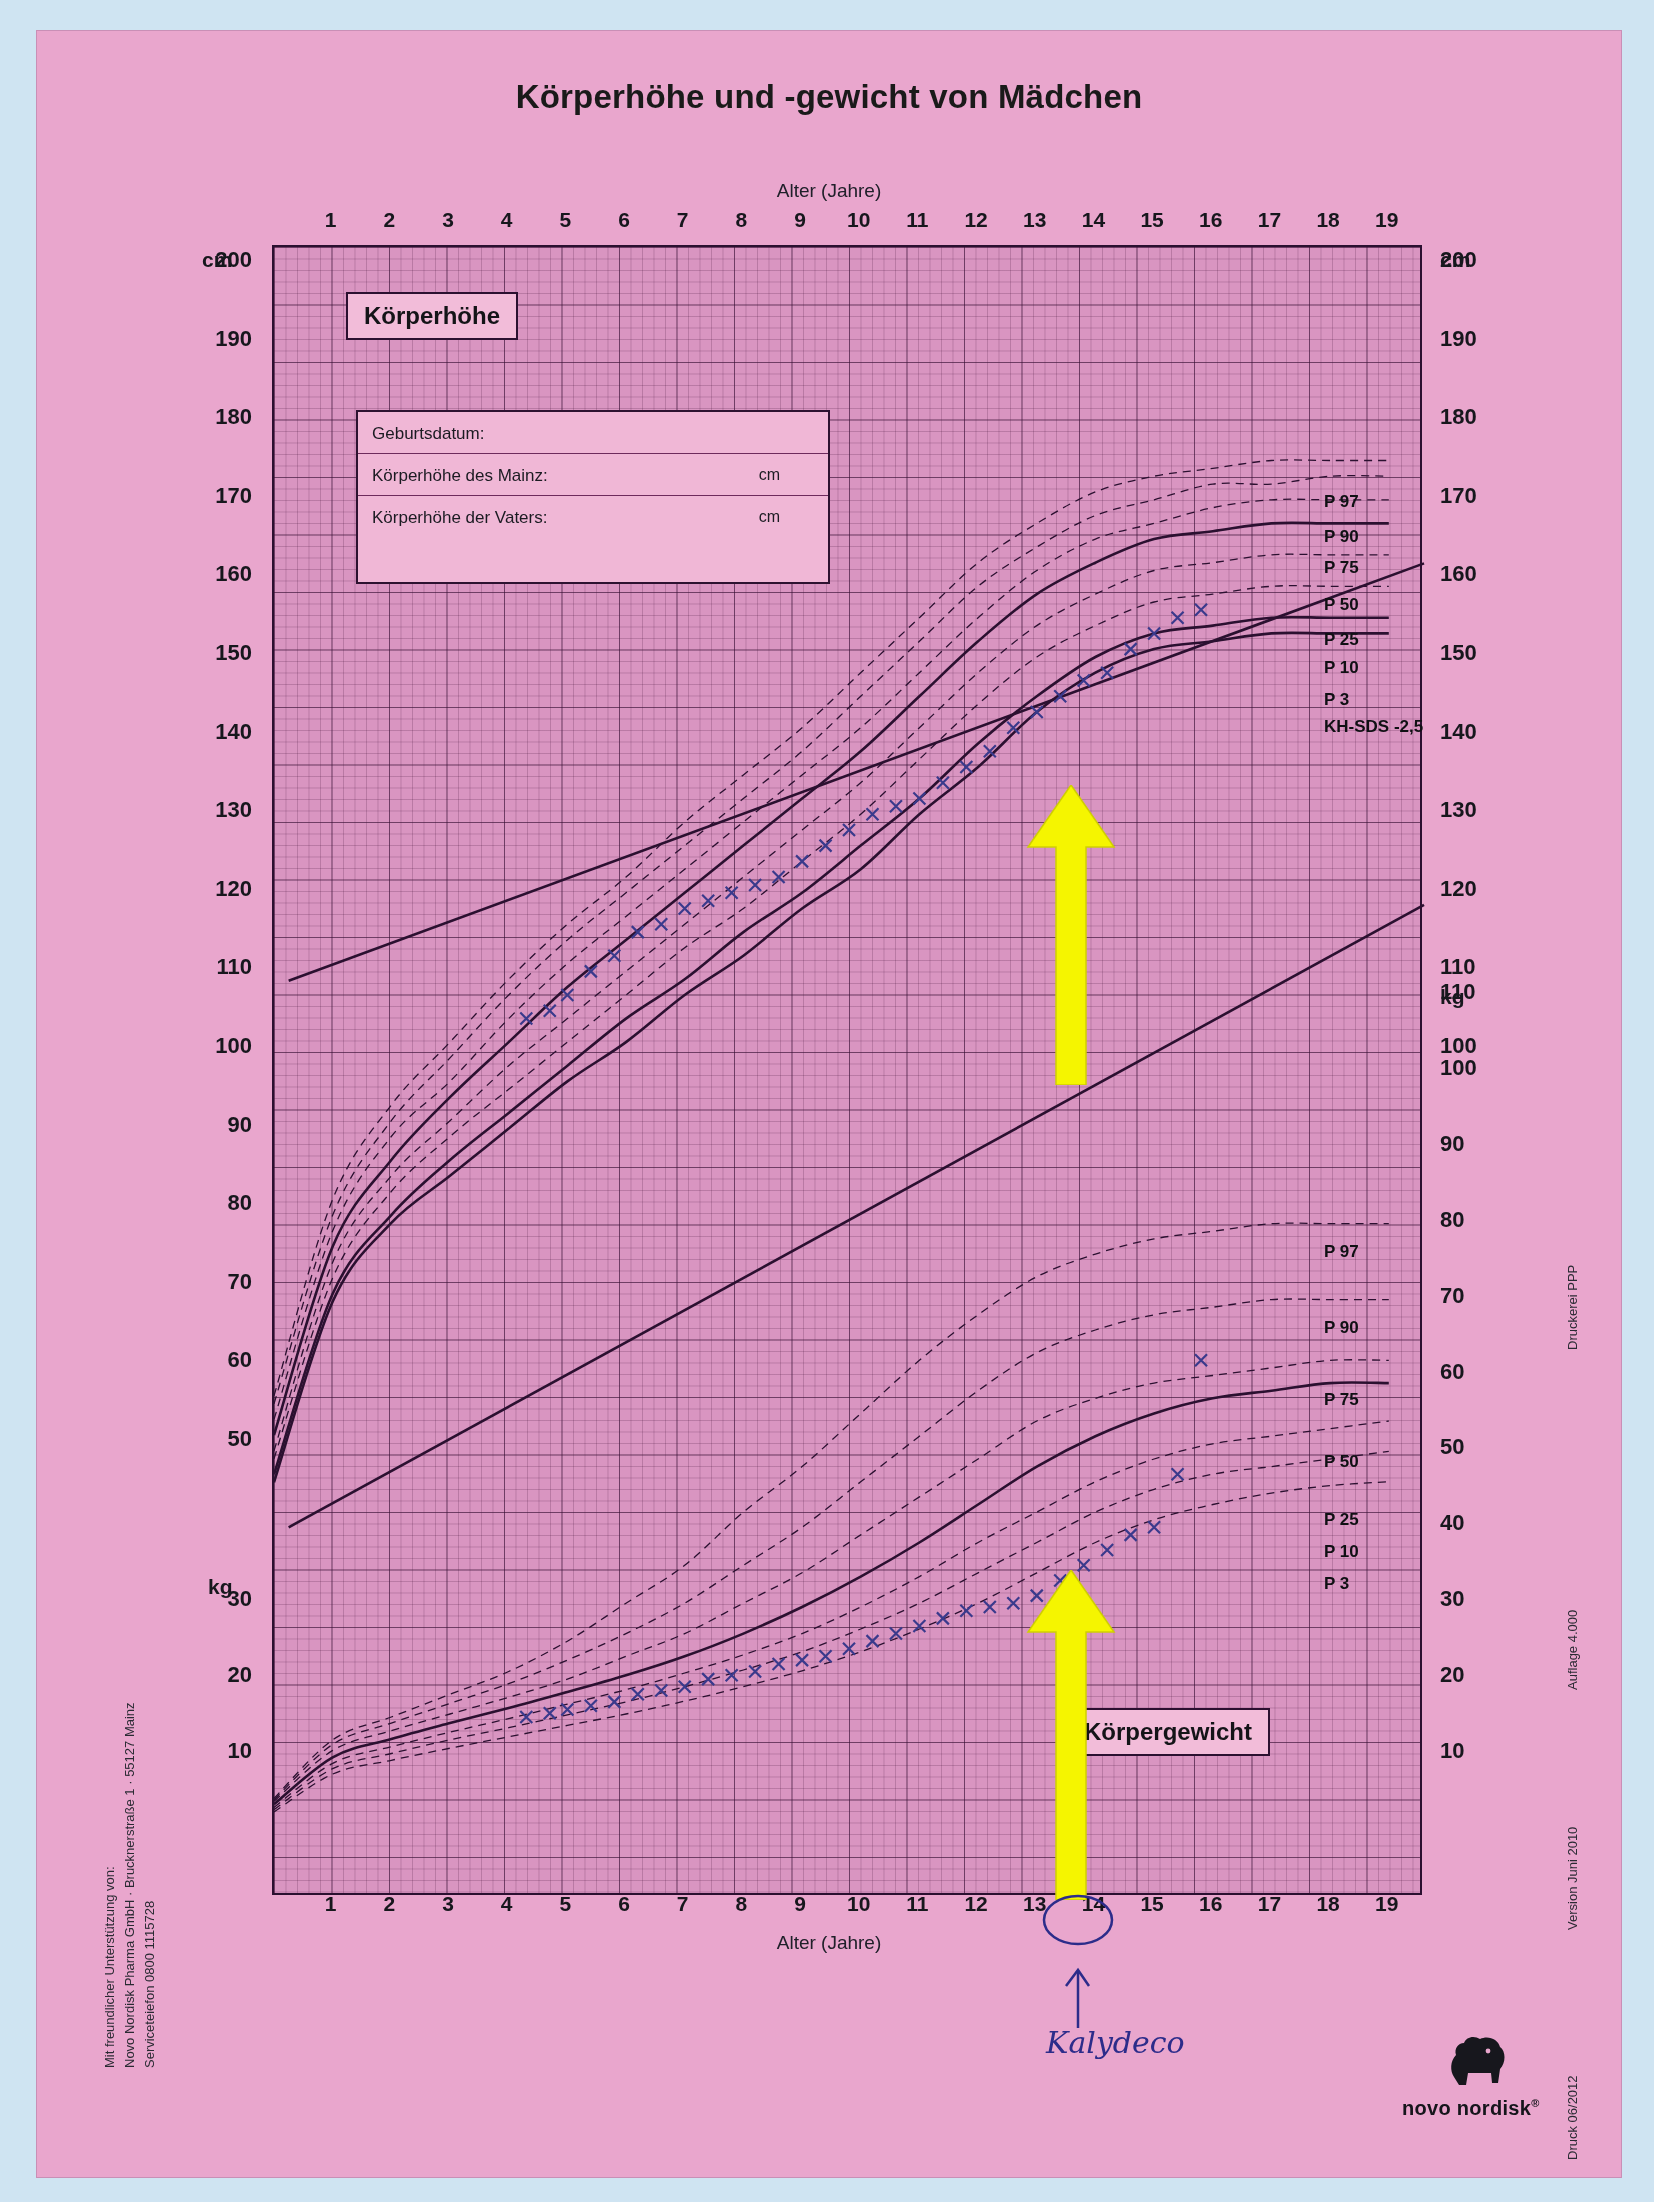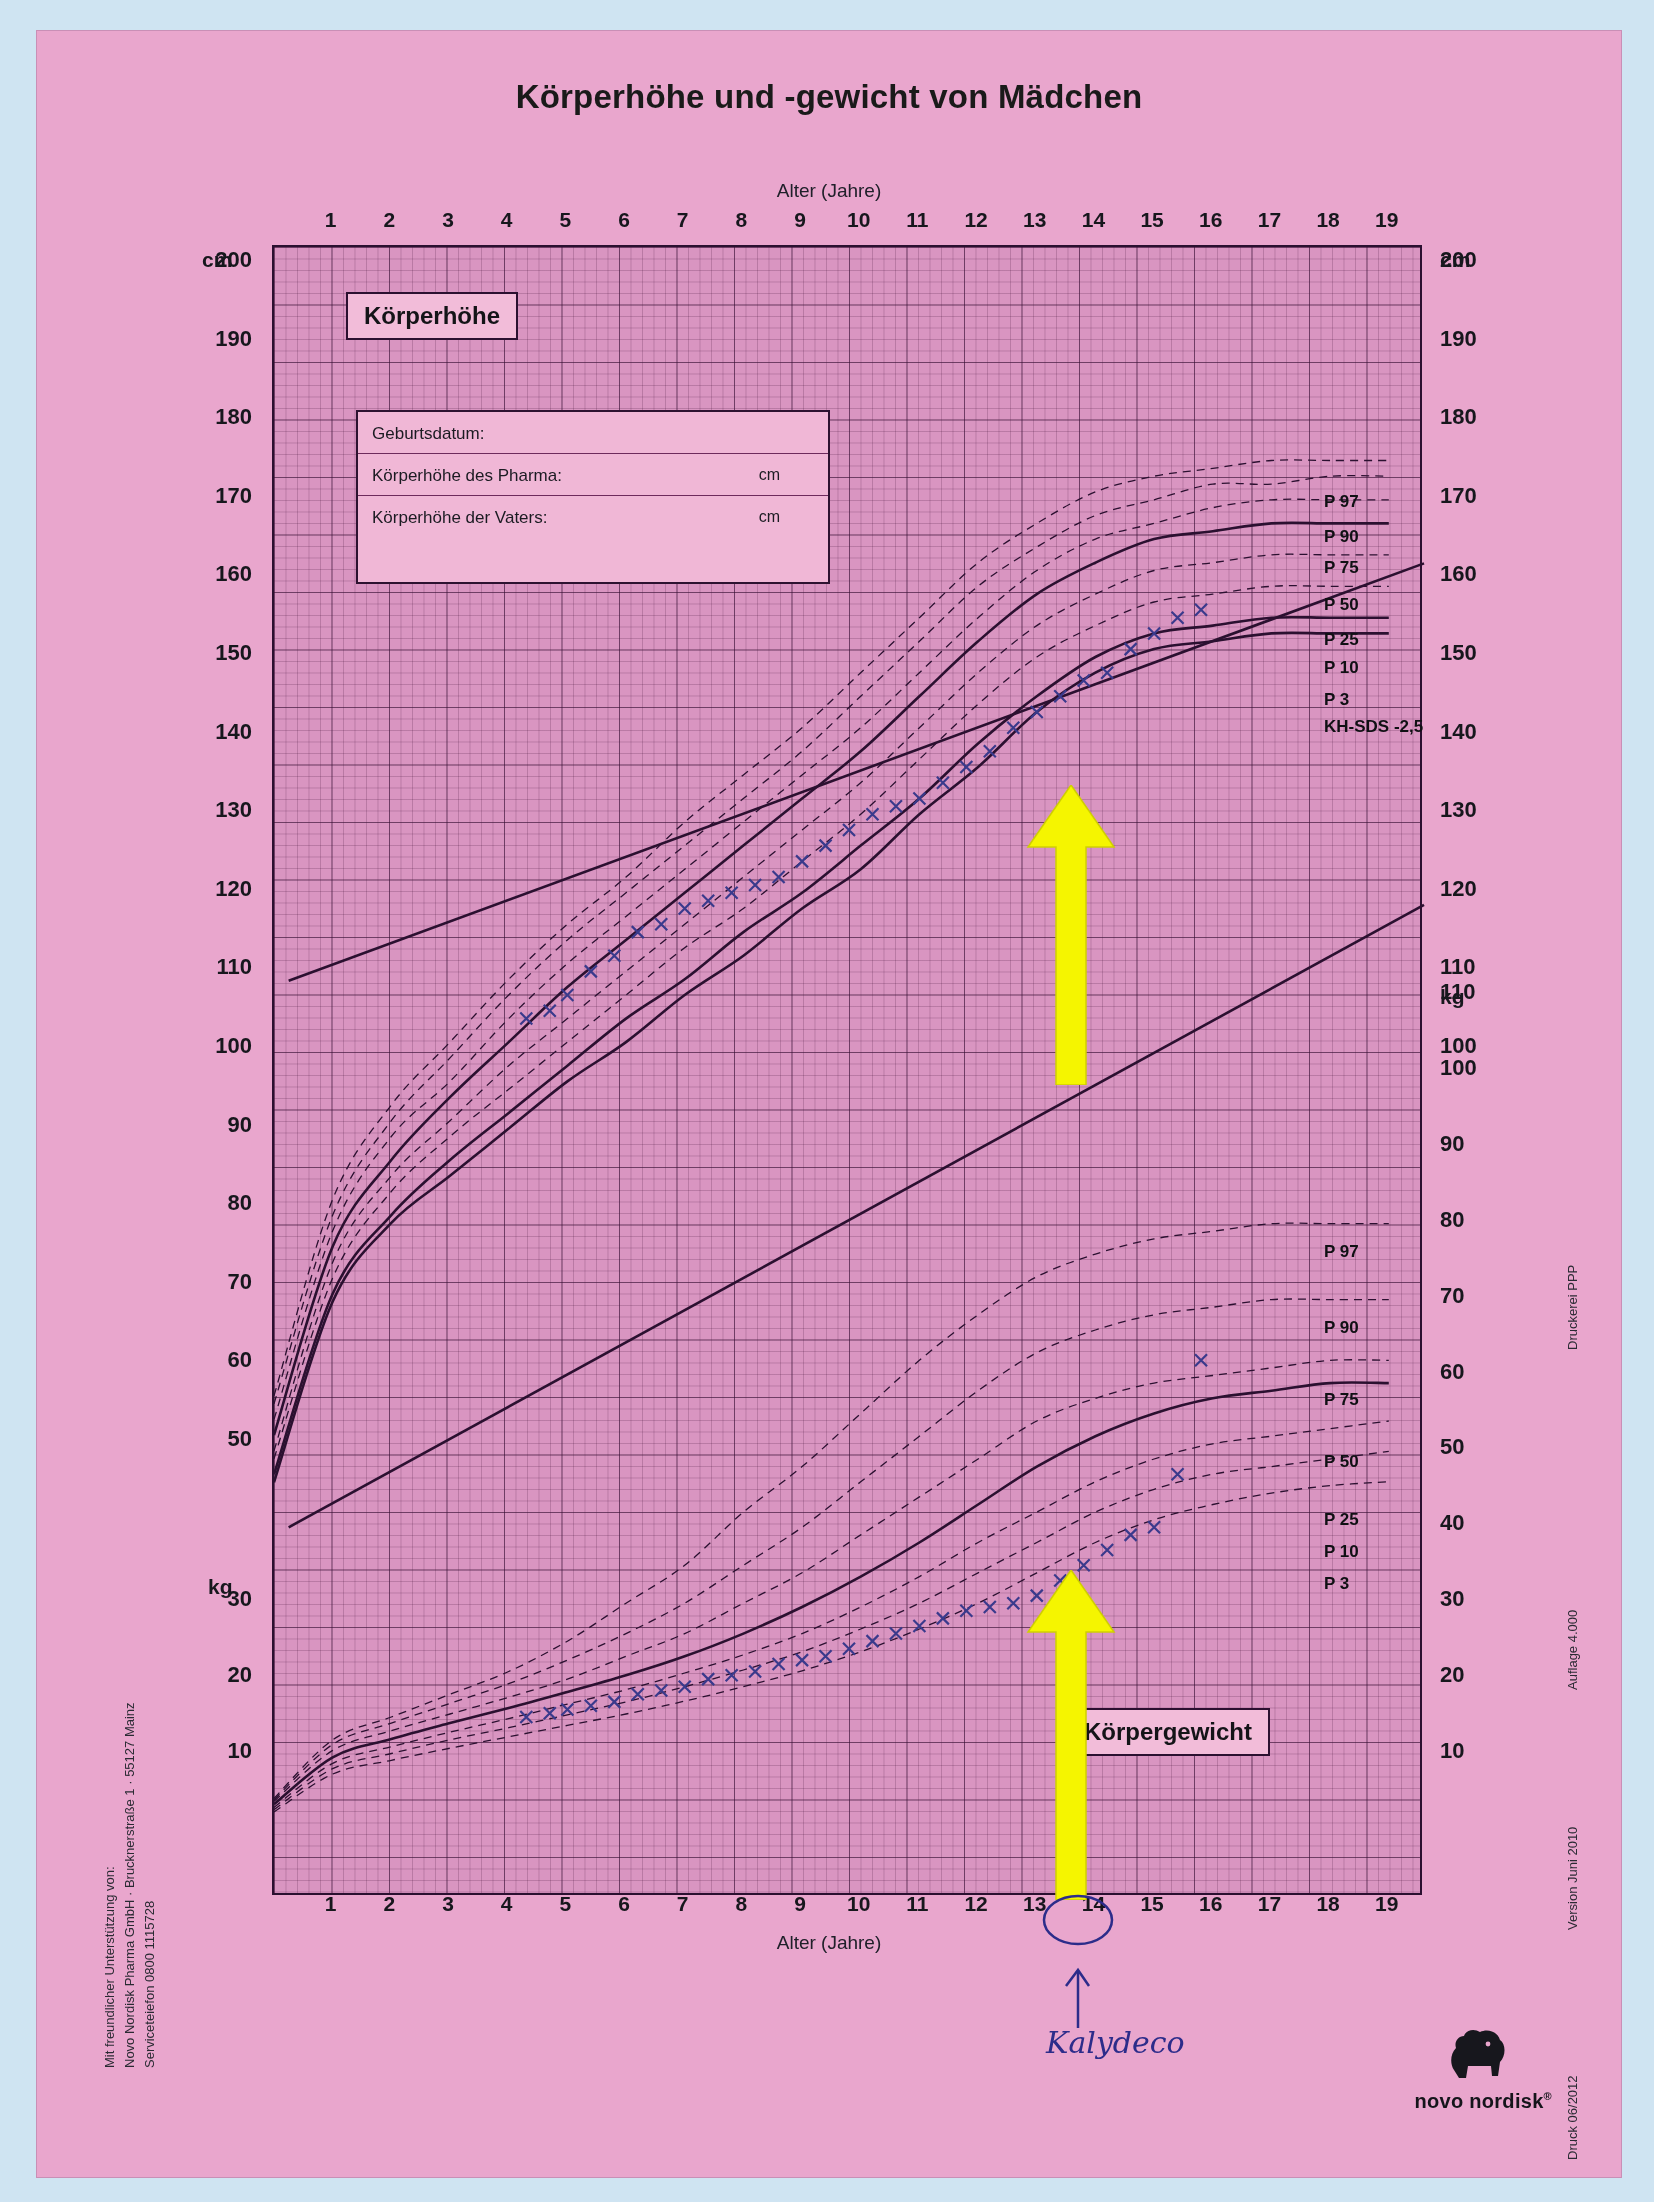--- a/index.html
+++ b/index.html
@@ -103,21 +103,21 @@
     white-space:nowrap;
   }
   .vtext.r{font-size:13px;color:#2a2a33;}
 
   .footer{
     position:absolute;left:0;bottom:40px;width:100%;
     text-align:center;font-size:15px;color:#1d1d25;
   }
 
   
-  #logo{position:absolute;right:70px;bottom:65px;width:150px;text-align:right;}
+  #logo{position:absolute;right:70px;bottom:58px;width:150px;text-align:left;}
   #logo .word{font-size:20px;font-weight:bold;color:#15151b;letter-spacing:.3px;}
 
   
   .hand{
     position:absolute;
     font-family:"DejaVu Serif", serif;
     color:#2c2c8a;
     font-style:italic;
   }
 </style>
@@ -308,21 +308,21 @@
   </div>
 
   <div class="boxlabel" style="left:310px;top:262px;">Körperhöhe</div>
   <div class="boxlabel" style="left:1030px;top:1678px;">Körpergewicht</div>
 
   <div id="infobox">
     <div class="row">
       <span>Geburtsdatum:</span>
     </div>
     <div class="row">
-      <span>Körperhöhe des Pharma:</span>
+      <span>Körperhöhe des Mainz:</span>
       <span class="cm">cm</span>
     </div>
     <div class="row">
       <span>Körperhöhe der Vaters:</span>
       <span class="cm">cm</span>
     </div>
   </div>
 
   <div class="plab" style="left:1288px;top:462px;">P 97</div>
   <div class="plab" style="left:1288px;top:497px;">P 90</div>

